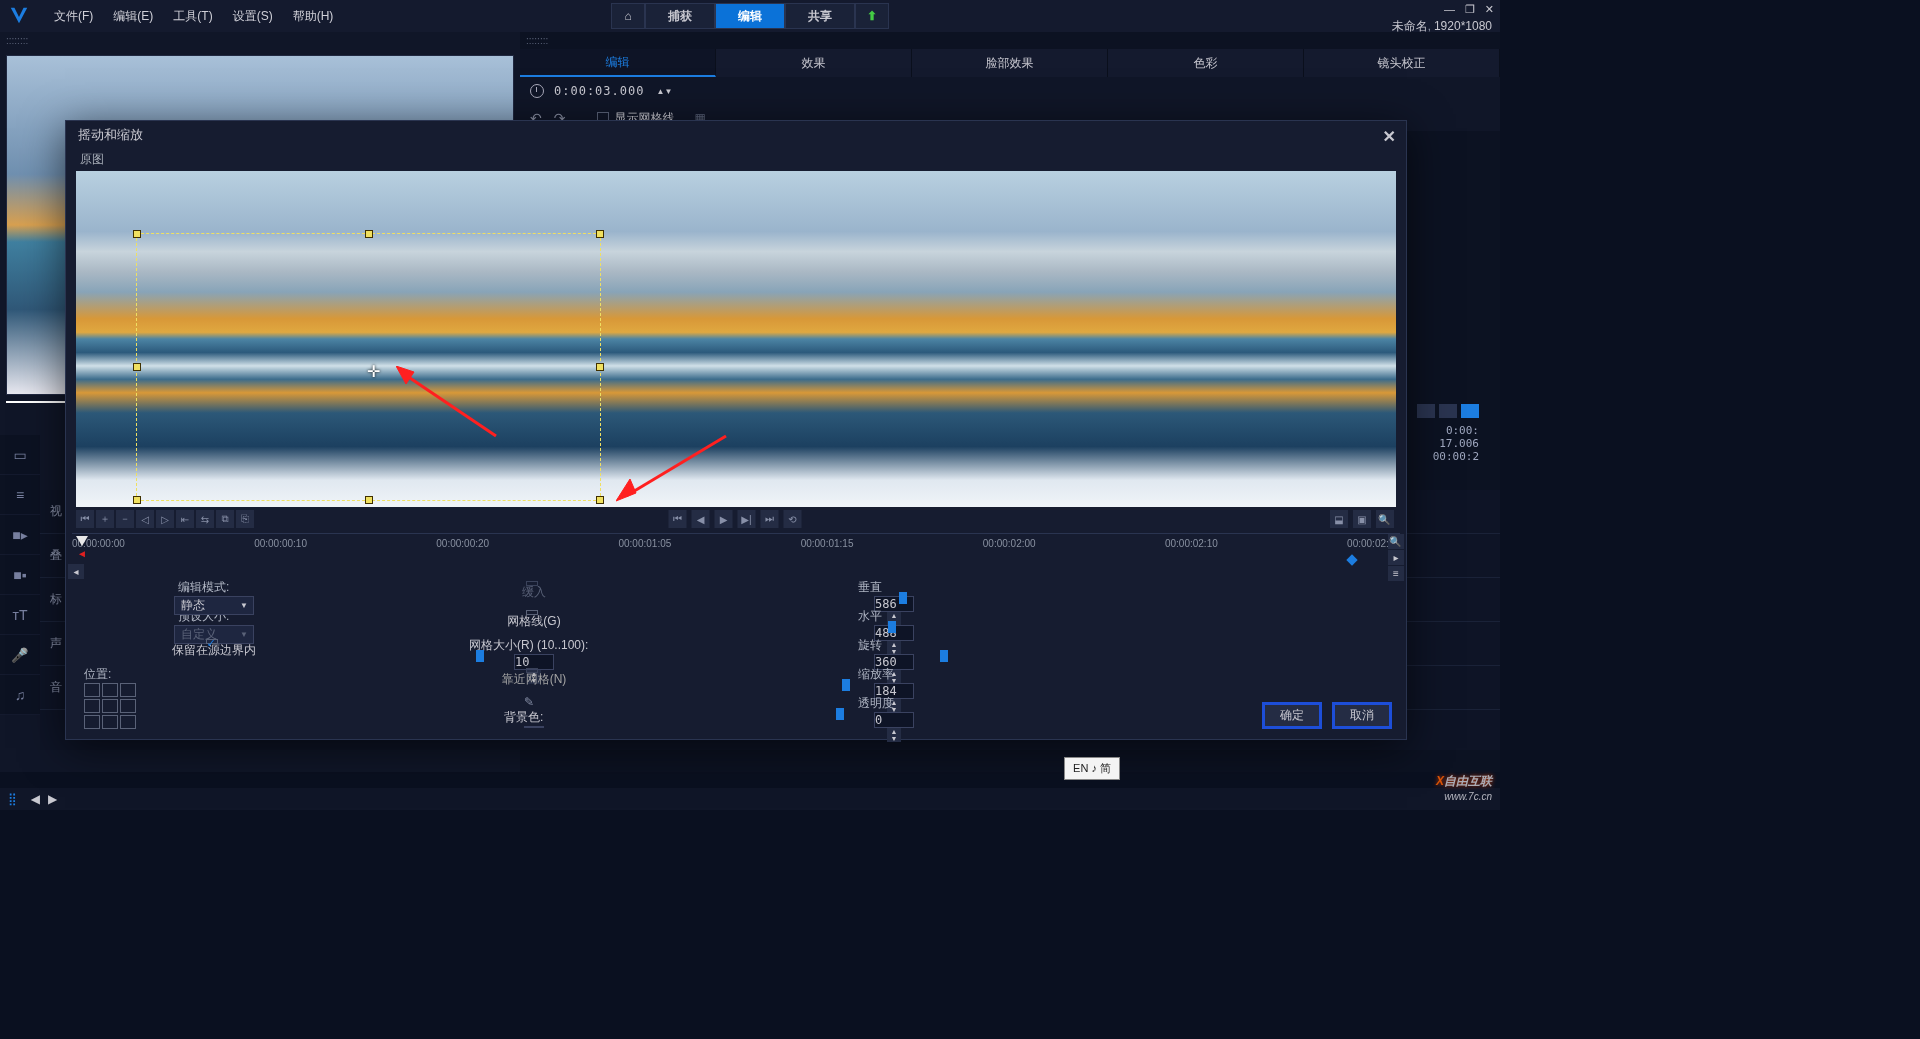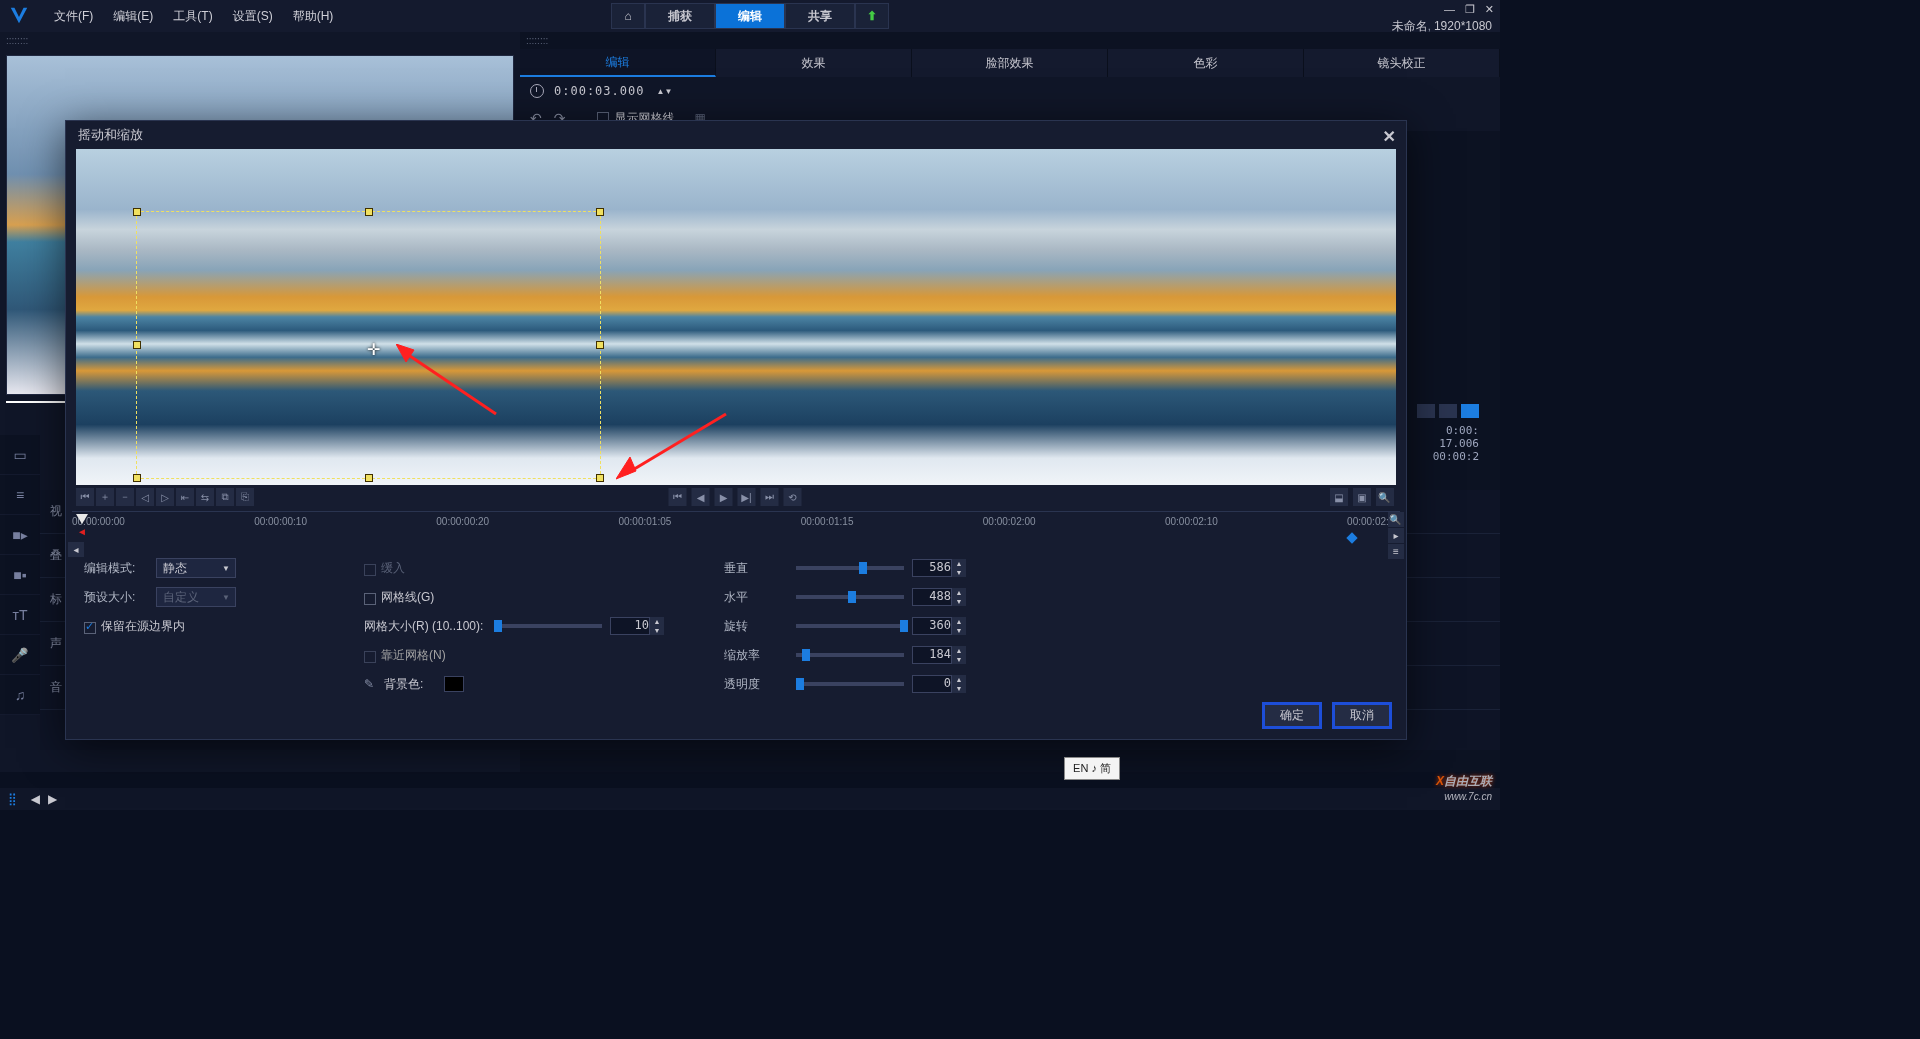--- a/index.html
+++ b/index.html
@@ -56,30 +56,30 @@
 .tl-marks { display:flex; justify-content:space-between; padding:4px 0 0 0; }
 .tl-mark { font-size:10px; color:#8890a0; }
 .playhead { position:absolute; left:4px; top:2px; width:0; height:0; border-left:6px solid transparent; border-right:6px solid transparent; border-top:10px solid #e8e8e8; }
 .kf { position:absolute; top:22px; width:8px; height:8px; background:#1c7de0; transform:rotate(45deg); }
 .tl-nav { position:absolute; right:-4px; top:0; display:flex; flex-direction:column; gap:1px; }
 .tl-nav-btn { width:16px; height:15px; background:#242c44; display:flex; align-items:center; justify-content:center; font-size:10px; cursor:pointer; }
 .tl-nav-l { position:absolute; left:-4px; top:30px; }
 
 .dlg-controls { display:flex; padding:8px 18px 4px 18px; gap:20px; }
 .ctrl-col { display:flex; flex-direction:column; gap:7px; }
-.ctrl-row { display:flex; align-items:center; height:22px; }
+.ctrl-row { display:flex; align-items:center; height:22px;flex-direction:column; }
 .ctrl-lbl { width:72px; color:#b0b6c4; }
 .combo { width:80px; height:20px; background:#1e2640; border:1px solid #3a4260; display:flex; align-items:center; padding:0 6px; position:relative; cursor:pointer; }
 .combo.dis { color:#5a6278; }
 .combo::after { content:"▼"; position:absolute; right:5px; font-size:8px; }
 .pos-grid { display:grid; grid-template-columns:repeat(3,16px); grid-template-rows:repeat(3,14px); gap:2px; }
 .pos-cell { border:1px solid #5a6278; cursor:pointer; }
 .slider { width:108px; height:4px; background:#3a4260; position:relative; margin-right:8px; }
 .slider-thumb { position:absolute; top:-4px; width:8px; height:12px; background:#1c7de0; cursor:pointer; }
-.num-in { width:40px; height:18px; background:#0e1426; border:1px solid #3a4260; text-align:right; font-family:monospace; }
+.num-in { width:40px; height:18px; background:#0e1426; border:1px solid #3a4260; text-align:left; font-family:monospace; }
 .spinner { width:14px; height:18px; display:flex; flex-direction:column; }
 .spinner span { flex:1; background:#242c44; font-size:7px; display:flex; align-items:center; justify-content:center; cursor:pointer; }
 .colorbox { width:20px; height:16px; background:#000; border:1px solid #3a4260; cursor:pointer; }
 .eyedrop { width:14px; height:14px; margin-right:6px; color:#8890a8; }
 
 .dlg-actions { position:absolute; right:14px; bottom:10px; display:flex; gap:10px; }
 .dlg-btn { width:60px; height:27px; background:#242c44; border:3px solid #1d4ed8; display:flex; align-items:center; justify-content:center; cursor:pointer; }
 
 
 .vtool { position:absolute; left:0; top:435px; width:40px; display:flex; flex-direction:column; background:#0c1222; z-index:10; }
@@ -195,20 +195,21 @@
   <div class="track-row">
       <span class="track-lbl">音</span>
     </div>
 </div>
 
 <div class="dlg">
   <div class="dlg-title">摇动和缩放</div>
   <div class="dlg-close">✕</div>
   <div class="dlg-body">
     <div class="pane">
+      <div class="pane-lbl">原图</div>
       <div class="img-box">
         <div class="landscape"></div>
         <div class="crop">
           <div class="handle h-tl"></div>
           <div class="handle h-tc"></div>
           <div class="handle h-tr"></div>
           <div class="handle h-ml"></div>
           <div class="handle h-mr"></div>
           <div class="handle h-bl"></div>
           <div class="handle h-bc"></div>
@@ -282,20 +283,34 @@
         <div class="combo">静态</div>
         </div>
       <div class="ctrl-row">
           <span class="ctrl-lbl">预设大小:</span>
         <div class="combo dis">自定义</div>
         </div>
       <div class="ctrl-row">
           <span class="chk on"></span>
         <span>保留在源边界内</span>
         </div>
+      <div class="ctrl-row" style="align-items:flex-start;height:auto">
+          <span class="ctrl-lbl">位置:</span>
+        <div class="pos-grid">
+          <div class="pos-cell"></div>
+            <div class="pos-cell"></div>
+            <div class="pos-cell"></div>
+          <div class="pos-cell"></div>
+            <div class="pos-cell"></div>
+            <div class="pos-cell"></div>
+          <div class="pos-cell"></div>
+            <div class="pos-cell"></div>
+            <div class="pos-cell"></div>
+        </div>
+        </div>
     </div>
 
     <div class="ctrl-col" style="width:340px">
       <div class="ctrl-row">
           <span class="chk" style="border-color:#3a425a"></span>
         <span style="color:#5a6278">缓入</span>
         </div>
       <div class="ctrl-row">
           <span class="chk"></span>
         <span>网格线(G)</span>

